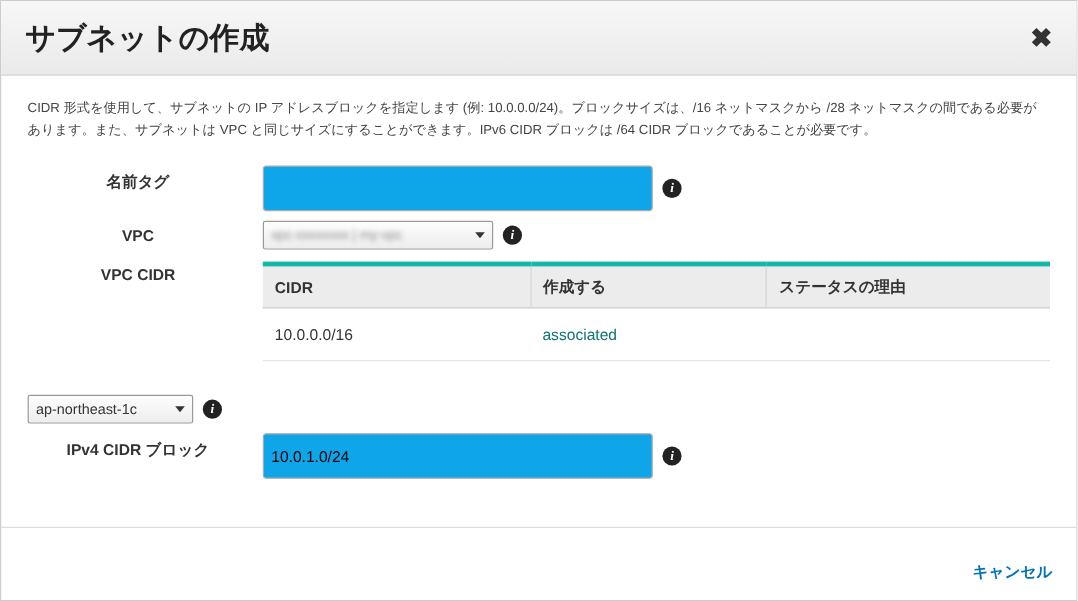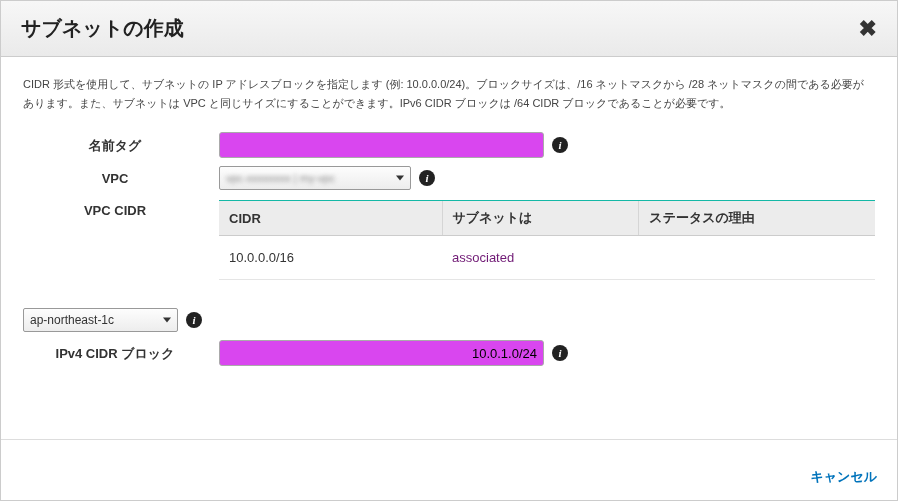--- a/index.html
+++ b/index.html
@@ -21,21 +21,21 @@
     }
     .dialog-header {
       background: linear-gradient(#f7f7f7, #eaeaea);
       border-bottom: 1px solid #ccc;
       padding: 14px 20px;
       display: flex;
       justify-content: space-between;
       align-items: center;
     }
     .dialog-title {
-      font-size: 20px;
+      font-size: 25px;
       font-weight: bold;
       color: #222;
     }
     .close-btn {
       font-size: 22px;
       font-weight: bold;
       color: #333;
       cursor: pointer;
       background: none;
       border: none;
@@ -69,39 +69,38 @@
     .form-control {
       display: flex;
       align-items: center;
       flex: 1;
     }
     .text-input {
       width: 325px;
       height: 26px;
       border: 1px solid #aaa;
       border-radius: 3px;
-      padding: 0 6px;
-      font-size: 13px;
-      background: #d946ef;
-      text-align: right;
+      padding: 18px 6px;
+      font-size: 13px;
+      background: #0ea5e9;
     }
     .select-input {
       height: 24px;
       border: 1px solid #999;
       border-radius: 2px;
       background: linear-gradient(#fdfdfd, #ededed);
       padding: 1px 20px 1px 6px;
       font-size: 12px;
       position: relative;
       display: inline-flex;
       align-items: center;
       cursor: pointer;
     }
     .select-input.vpc { width: 192px; }
-    .select-input.az { width: 155px; }
+    .select-input.az { width: 138px; }
     .select-caret {
       position: absolute;
       right: 6px;
       top: 50%;
       transform: translateY(-50%);
       width: 0;
       height: 0;
       border-left: 4px solid transparent;
       border-right: 4px solid transparent;
       border-top: 5px solid #333;
@@ -127,38 +126,38 @@
       width: 570px;
     }
     .cidr-table {
       width: 100%;
       border-collapse: collapse;
       margin-top: 2px;
       margin-bottom: 20px;
     }
     .cidr-table thead th {
       background: #ececec;
-      border-top: 1px solid #14b8a6;
+      border-top: 4px solid #14b8a6;
       border-bottom: 1px solid #ccc;
       text-align: left;
       font-weight: bold;
       padding: 8px 10px;
       font-size: 13px;
       color: #333;
     }
     .cidr-table thead th + th {
       border-left: 1px solid #d5d5d5;
     }
     .cidr-table tbody td {
       padding: 14px 10px;
       border-bottom: 1px solid #e5e5e5;
       font-size: 13px;
     }
     .status-associated {
-      color: #701a75;
+      color: #0f766e;
     }
     .vpc-blur {
       filter: blur(2px);
       color: #888;
       font-size: 11px;
       white-space: nowrap;
       overflow: hidden;
     }
     .spacer-block {
       height: 60px;
@@ -227,21 +226,21 @@
       </div>
     </div>
 
     <div class="form-row" style="align-items:flex-start;">
       <div class="form-label">VPC CIDR</div>
       <div class="form-control cidr-table-wrap">
         <table class="cidr-table">
           <thead>
             <tr>
               <th style="width:34%">CIDR</th>
-              <th style="width:30%">サブネットは</th>
+              <th style="width:30%">作成する</th>
               <th>ステータスの理由</th>
             </tr>
           </thead>
           <tbody>
             <tr>
               <td>10.0.0.0/16</td>
               <td class="status-associated">associated</td>
               <td></td>
             </tr>
           </tbody>

